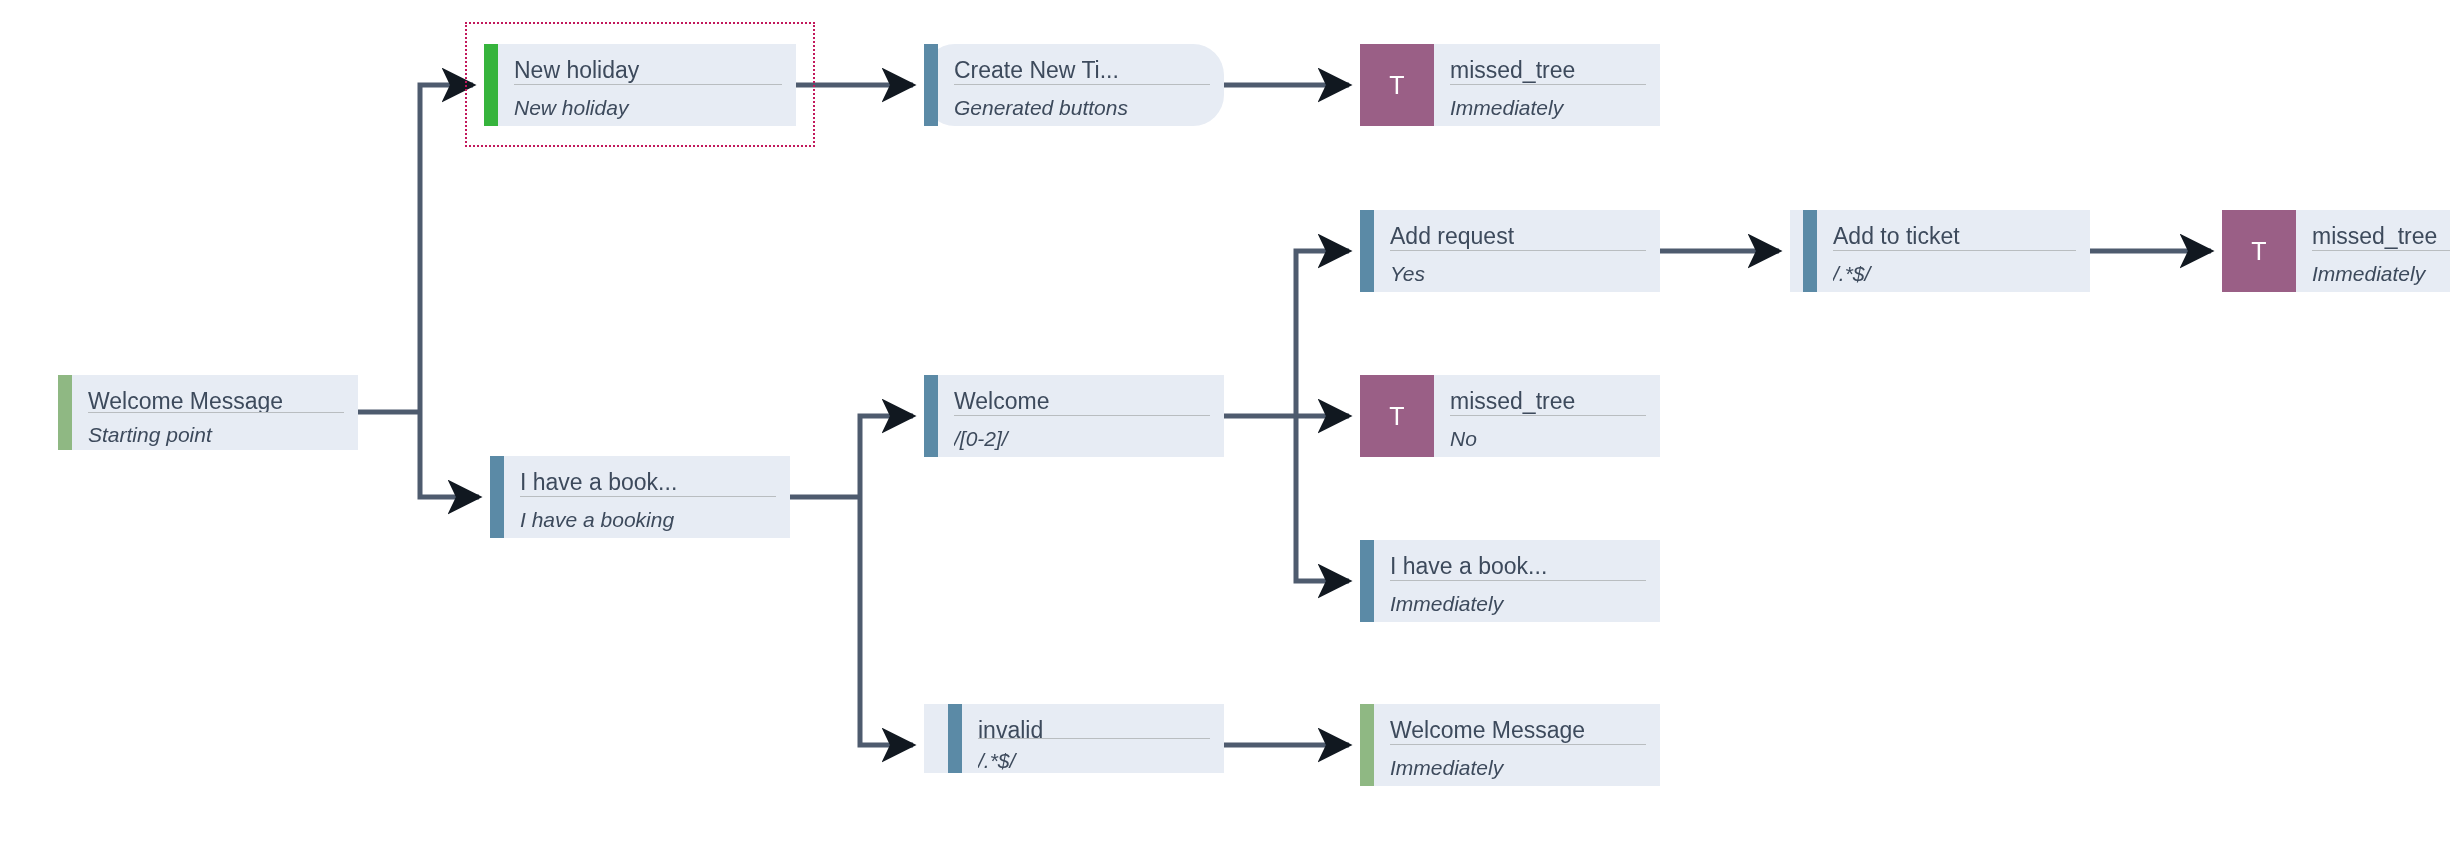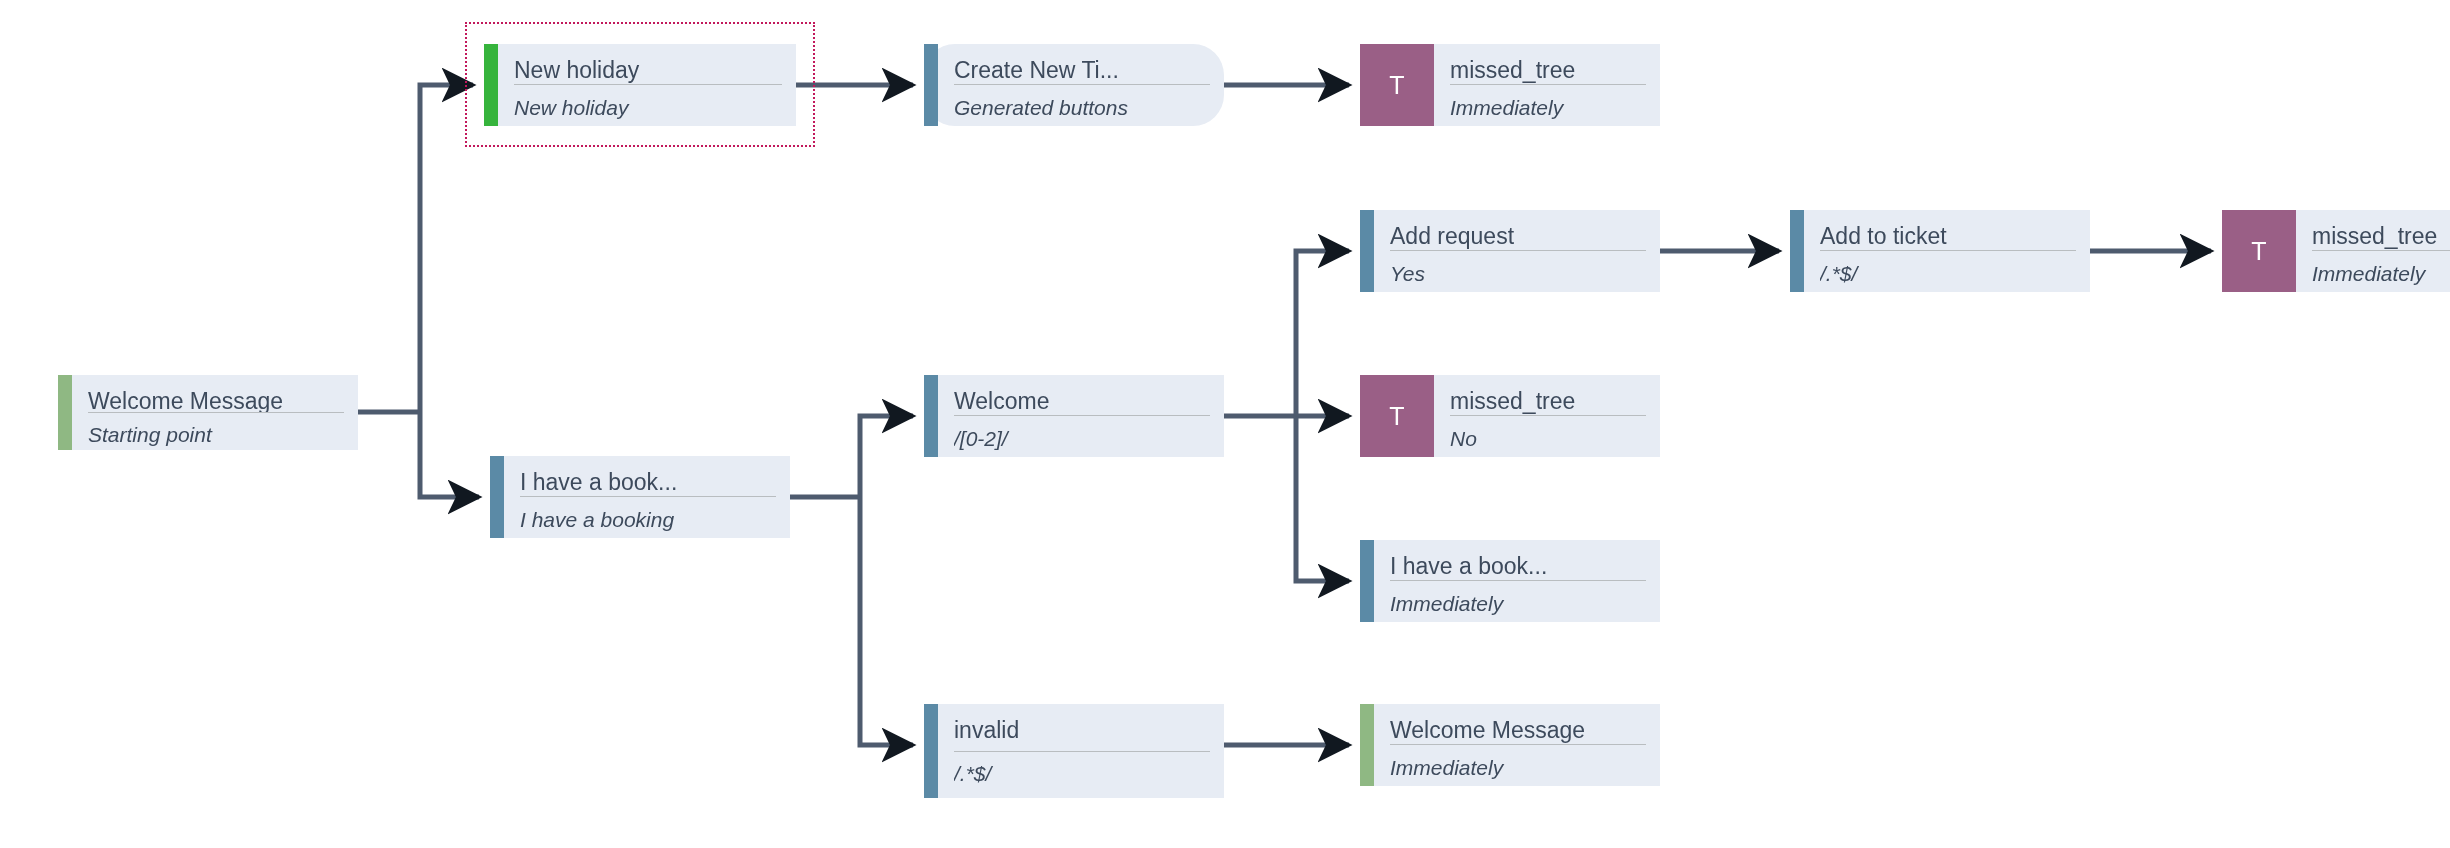--- a/index.html
+++ b/index.html
@@ -61,21 +61,21 @@
     color: #ffffff;
     font-size: 25px;
     font-weight: 400;
     line-height: 1;
   }
 
   .node .body {
     flex: 1 1 auto;
     display: flex;
     flex-direction: column;
-    justify-content: flex-end;
+    justify-content: space-between;
     padding: 0 0 0 16px;
     min-width: 0;
   }
 
   .node .title {
     font-size: 23px;
     color: #3d4a5c;
     line-height: 1.1;
     padding: 14px 12px 9px 0;
     white-space: nowrap;
@@ -189,21 +189,21 @@
         </div>
       </div>
       <div class="node accent-blue" style="left: 924px; top: 375px; width: 300px; height: 82px;">
         <div class="accent"></div>
         <div class="body">
           <div class="title">Welcome</div>
           <div class="divider"></div>
           <div class="subtitle">/[0-2]/</div>
         </div>
       </div>
-      <div class="node accent-blue" style="left: 924px; top: 704px; width: 300px; height: 94px;">
+      <div class="node accent-blue" style="left: 924px; top: 704px; width: 300px; height: 69px; padding-left: 24px;">
         <div class="accent"></div>
         <div class="body">
           <div class="title">invalid</div>
           <div class="divider"></div>
           <div class="subtitle">/.*$/</div>
         </div>
       </div>
       <div class="node accent-blue" style="left: 1360px; top: 210px; width: 300px; height: 82px;">
         <div class="accent"></div>
         <div class="body">
@@ -229,21 +229,21 @@
         </div>
       </div>
       <div class="node accent-green-soft" style="left: 1360px; top: 704px; width: 300px; height: 82px;">
         <div class="accent"></div>
         <div class="body">
           <div class="title">Welcome Message</div>
           <div class="divider"></div>
           <div class="subtitle">Immediately</div>
         </div>
       </div>
-      <div class="node accent-blue" style="left: 1790px; top: 210px; width: 300px; height: 82px;">
+      <div class="node accent-blue" style="left: 1790px; top: 210px; width: 300px; height: 82px; padding-left: 13px;">
         <div class="accent"></div>
         <div class="body">
           <div class="title">Add to ticket</div>
           <div class="divider"></div>
           <div class="subtitle">/.*$/</div>
         </div>
       </div>
       <div class="node accent-blue" style="left: 2222px; top: 210px; width: 300px; height: 82px;">
         <div class="terminal-box">T</div>
         <div class="body">

